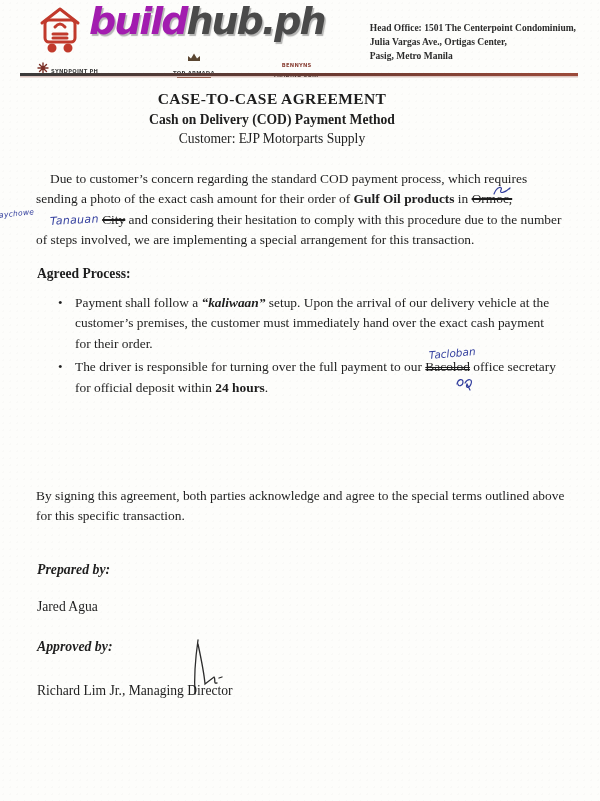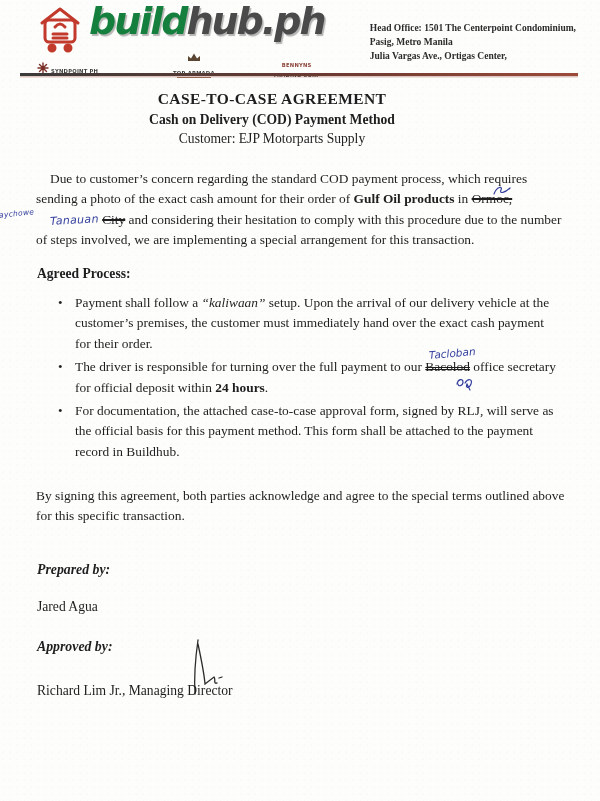--- a/index.html
+++ b/index.html
@@ -18,21 +18,21 @@
   .header{position:absolute;top:4px;left:35px;right:24px;height:70px;}
   .brand-row{display:flex;align-items:flex-start;}
   .cart{width:50px;height:50px;display:inline-block;}
   .brand-text{
     font-family:"DejaVu Sans", sans-serif;
     font-style:italic;font-weight:800;
     font-size:38px;letter-spacing:-2px;line-height:1.05;
     text-shadow:1.5px 1.5px 1px rgba(90,90,90,.45);
     margin-left:4px;margin-top:-2px;
   }
-  .b-red{color:#15803d;}
+  .b-red{color:#a21caf;}
   .b-dark{color:#4a4a4a;}
   .sub-brands{position:absolute;left:2px;top:44px;display:flex;align-items:flex-end;gap:26px;}
   .sub-brand{display:flex;align-items:center;gap:2px;color:#3c3c3c;}
   .sub-brand.col{flex-direction:column;gap:0;align-items:center;}
   .tiny{font-family:"DejaVu Sans", sans-serif;font-size:9px;font-weight:bold;
         letter-spacing:.4px;transform:scale(.58);transform-origin:left bottom;white-space:nowrap;}
   .tiny.center{transform-origin:center bottom;}
   .tiny.maroon{color:#8a4136;}
   .tiny-rule{width:34px;height:1px;background:#9a6a5a;margin-top:1px;}
   .address{position:absolute;right:0;top:18px;text-align:left;
@@ -59,21 +59,21 @@
   .rel{position:relative;}
   .scribble-loop{position:absolute;top:-9px;left:6px;}
   .hand-above{position:absolute;top:-13px;left:4px;white-space:nowrap;
     font-family:"DejaVu Sans", sans-serif;font-style:italic;color:#333f9e;
     font-size:10.5px;transform:rotate(-5deg);}
   .initials-scribble{position:absolute;top:17px;left:30px;}
   .agreed-heading{position:absolute;top:266px;left:37px;font-size:13.6px;font-weight:bold;margin:0;}
   .bullets{position:absolute;top:293px;left:56px;width:506px;margin:0;padding:0;list-style:none;}
   .bullets li{position:relative;padding-left:19px;margin-bottom:3px;}
   .bullets li::before{content:"\2022";position:absolute;left:2px;top:0;font-size:13px;}
-  .kaliwaan{font-weight:normal;font-style:italic;text-align:right;}
+  .kaliwaan{font-weight:bold;font-style:italic;text-align:right;}
   .closing{position:absolute;top:486px;left:36px;width:543px;margin:0;}
   
   .sig-label{position:absolute;left:37px;font-size:13.8px;font-weight:bold;font-style:italic;margin:0;}
   .sig-name{position:absolute;left:37px;font-size:13.6px;margin:0;}
   .prepared-label{top:562px;}
   .prepared-name{top:599px;text-align:center;}
   .approved-label{top:631px;margin-top:8px;}
   .approved-name{top:683px;}
   .signature-svg{position:absolute;left:183px;top:638px;}
 </style>
@@ -120,22 +120,22 @@
       <span class="tiny-rule"></span>
     </div>
     <div class="sub-brand col">
       <span class="tiny center maroon">BENNYNS</span>
       <span class="tiny center">TRADING CORP</span>
     </div>
   </div>
 
   <div class="address">
     <div>Head Office: 1501 The Centerpoint Condominium,</div>
+    <div>Julia Vargas Ave., Ortigas Center,</div>
     <div>Pasig, Metro Manila</div>
-    <div>Julia Vargas Ave., Ortigas Center,</div>
   </div>
 </div>
 
 <div class="header-rule"></div>
 
 <div class="title-block">
   <div class="doc-title">CASE-TO-CASE AGREEMENT</div>
   <div class="doc-subtitle">Cash on Delivery (COD) Payment Method</div>
   <div class="doc-customer">Customer: EJP Motorparts Supply</div>
 </div>
@@ -144,21 +144,20 @@
           <path d="M2 9 C5 1 11 1 9 5 C7 9 13 8 18 3" stroke="#333f9e" stroke-width="1.2" fill="none" stroke-linecap="round"></path>
         </svg></span></span> <span class="hand">Tanauan</span> <span class="struck">City</span><span> and considering their hesitation to comply with this procedure due to the number of steps involved, we are implementing a special arrangement for this transaction.</span><span class="hand margin-note">aychowe</span></p>
 
 <p class="agreed-heading">Agreed Process:</p>
 
 <ul class="bullets bodytext">
   <li><span>Payment shall follow a </span><span class="kaliwaan">“kaliwaan”</span><span> setup. Upon the arrival of our delivery vehicle at the customer’s premises, the customer must immediately hand over the exact cash payment for their order.</span></li>
   <li><span>The driver is responsible for turning over the full payment to our </span><span class="rel"><span class="struck-double">Bacolod</span><span class="hand-above">Tacloban</span><span class="initials-scribble"><svg width="24" height="16" viewBox="0 0 24 16">
             <path d="M2 8 C3 3 8 2 8 6 C8 10 3 11 3 8 M10 7 C13 2 18 3 16 8 C14 13 10 12 12 8 L15 14" stroke="#333f9e" stroke-width="1.2" fill="none" stroke-linecap="round"></path>
           </svg></span></span><span> office secretary for official deposit within </span><b>24 hours</b><span>.</span></li>
-  <li><span>For documentation, the attached case-to-case approval form, signed by RLJ, will serve as the official basis for this payment method. This form shall be attached to the payment record in Buildhub.</span></li>
 </ul>
 
 <p class="closing bodytext">By signing this agreement, both parties acknowledge and agree to the special terms outlined above for this specific transaction.</p>
 
 <p class="sig-label prepared-label">Prepared by:</p>
 <p class="sig-name prepared-name">Jared Agua</p>
 
 <p class="sig-label approved-label">Approved by:</p>
 <span class="signature-svg">
   <svg width="42" height="62" viewBox="0 0 42 62">

